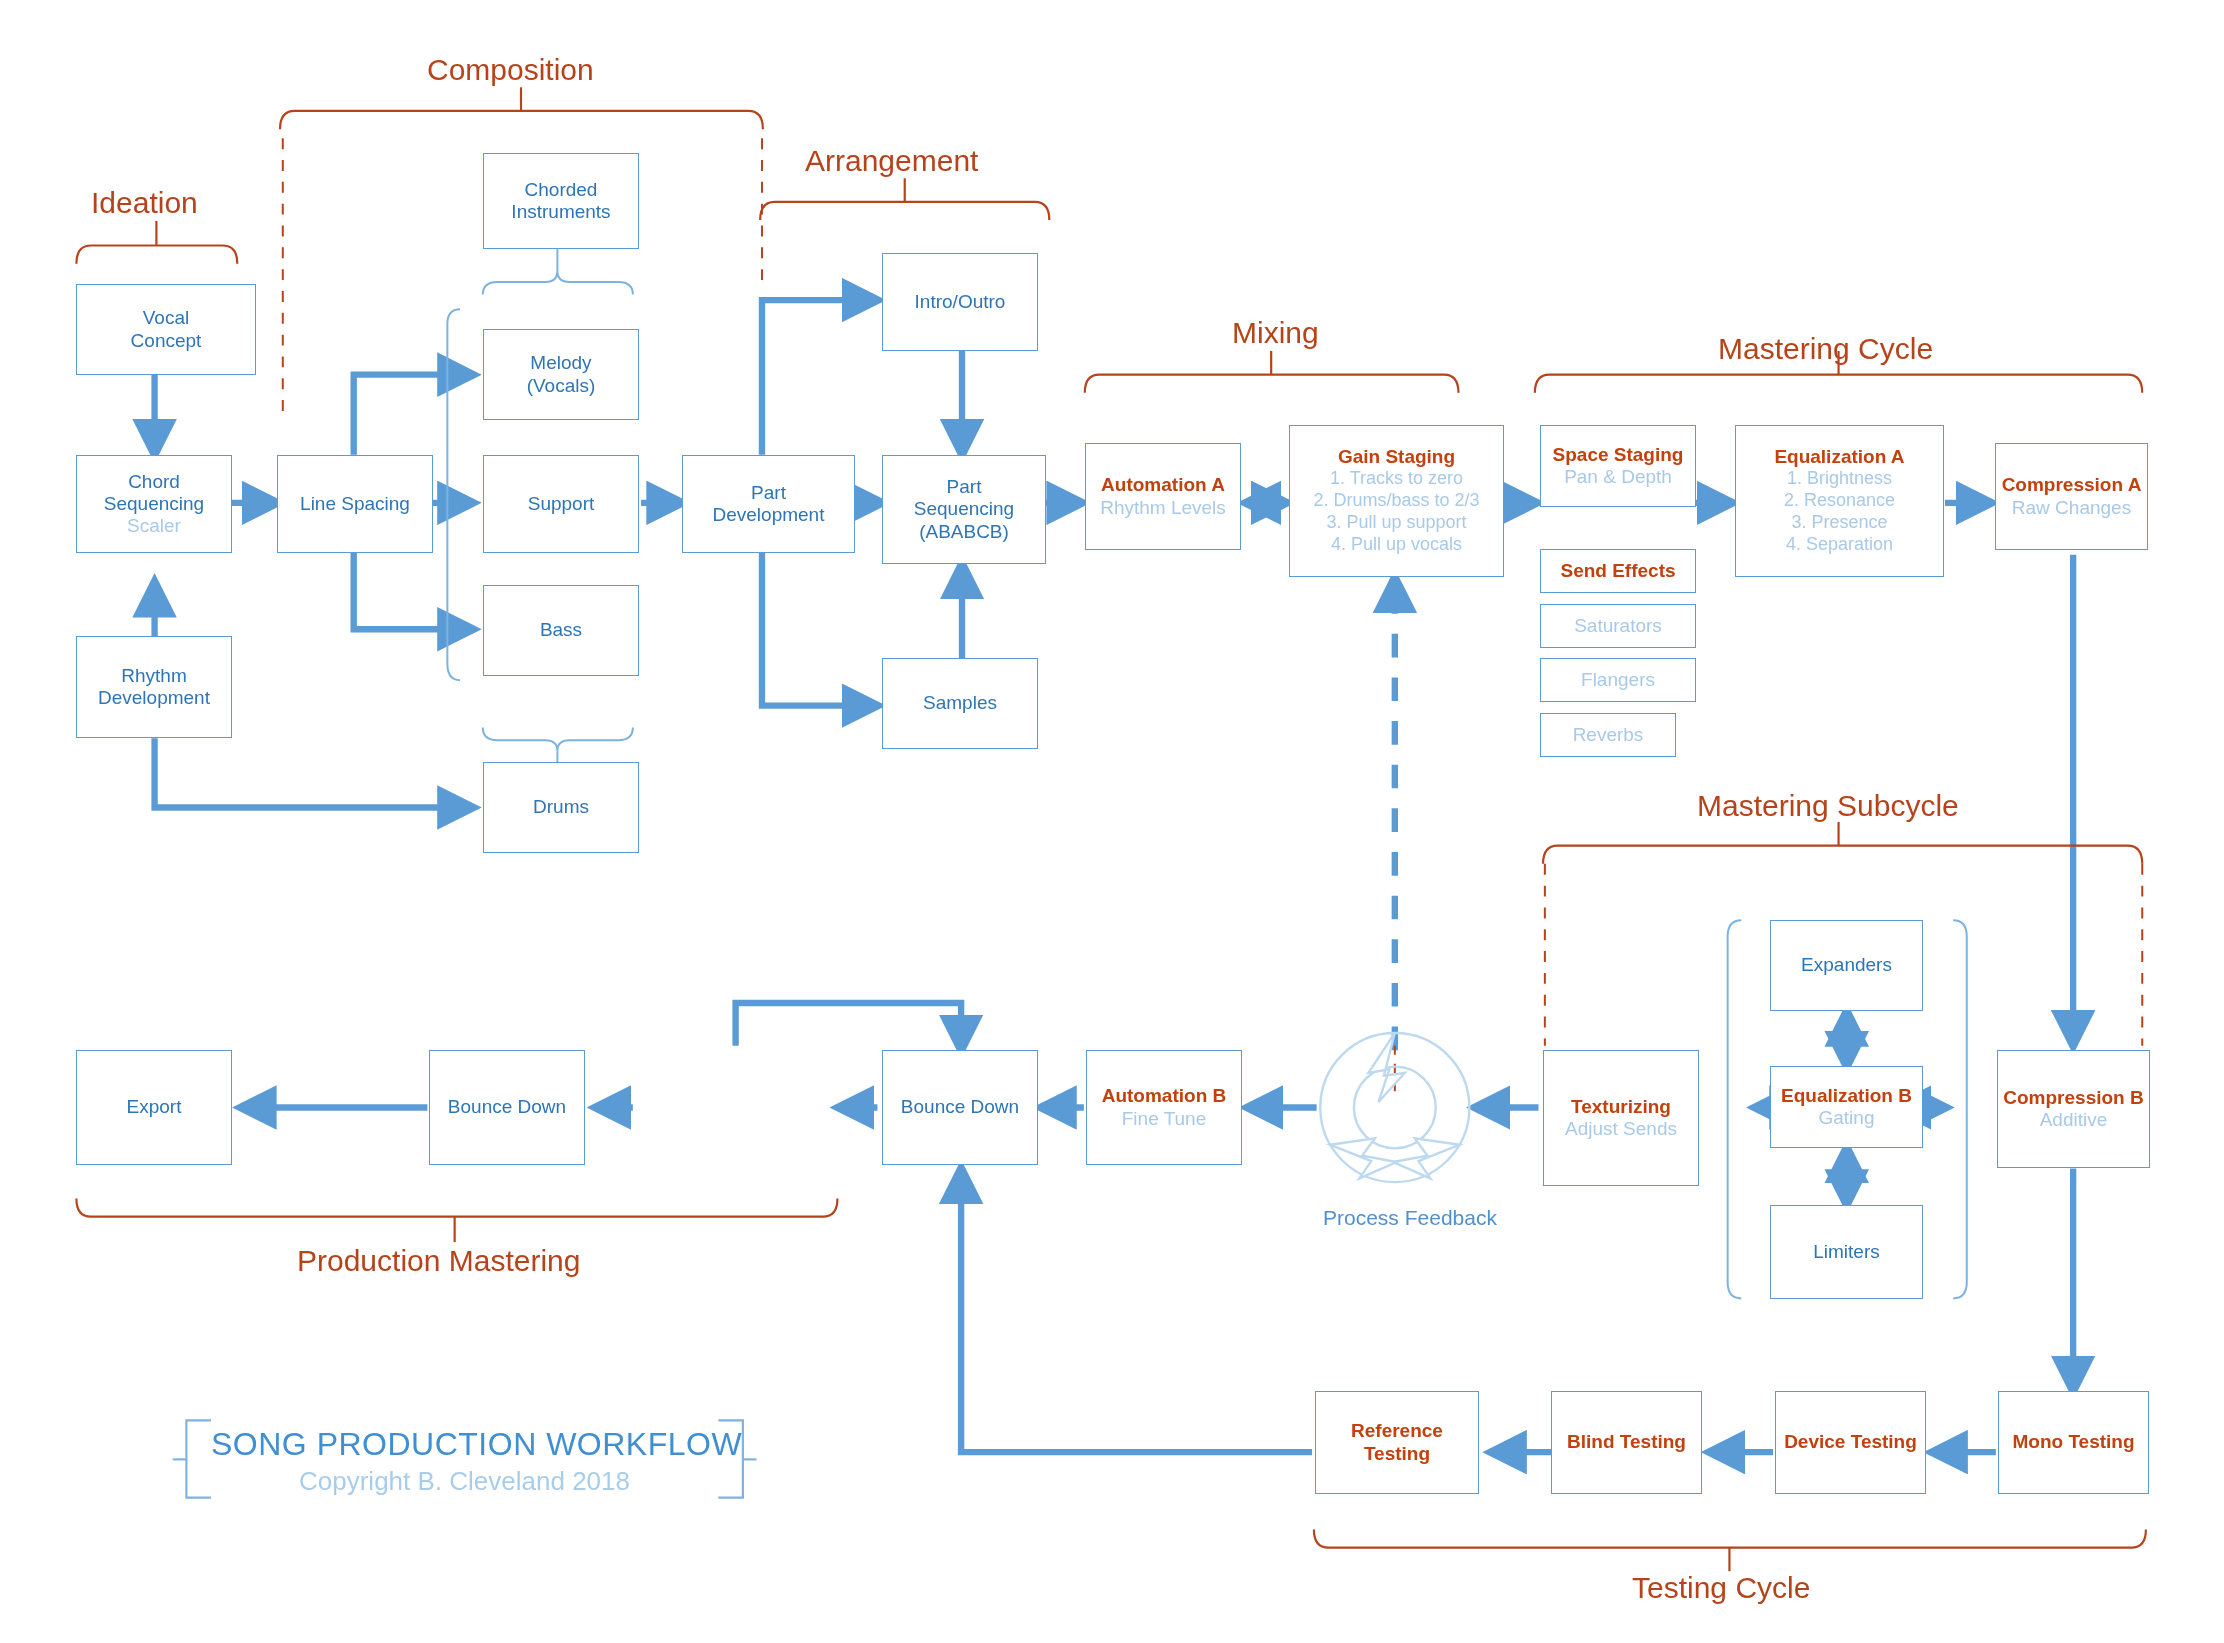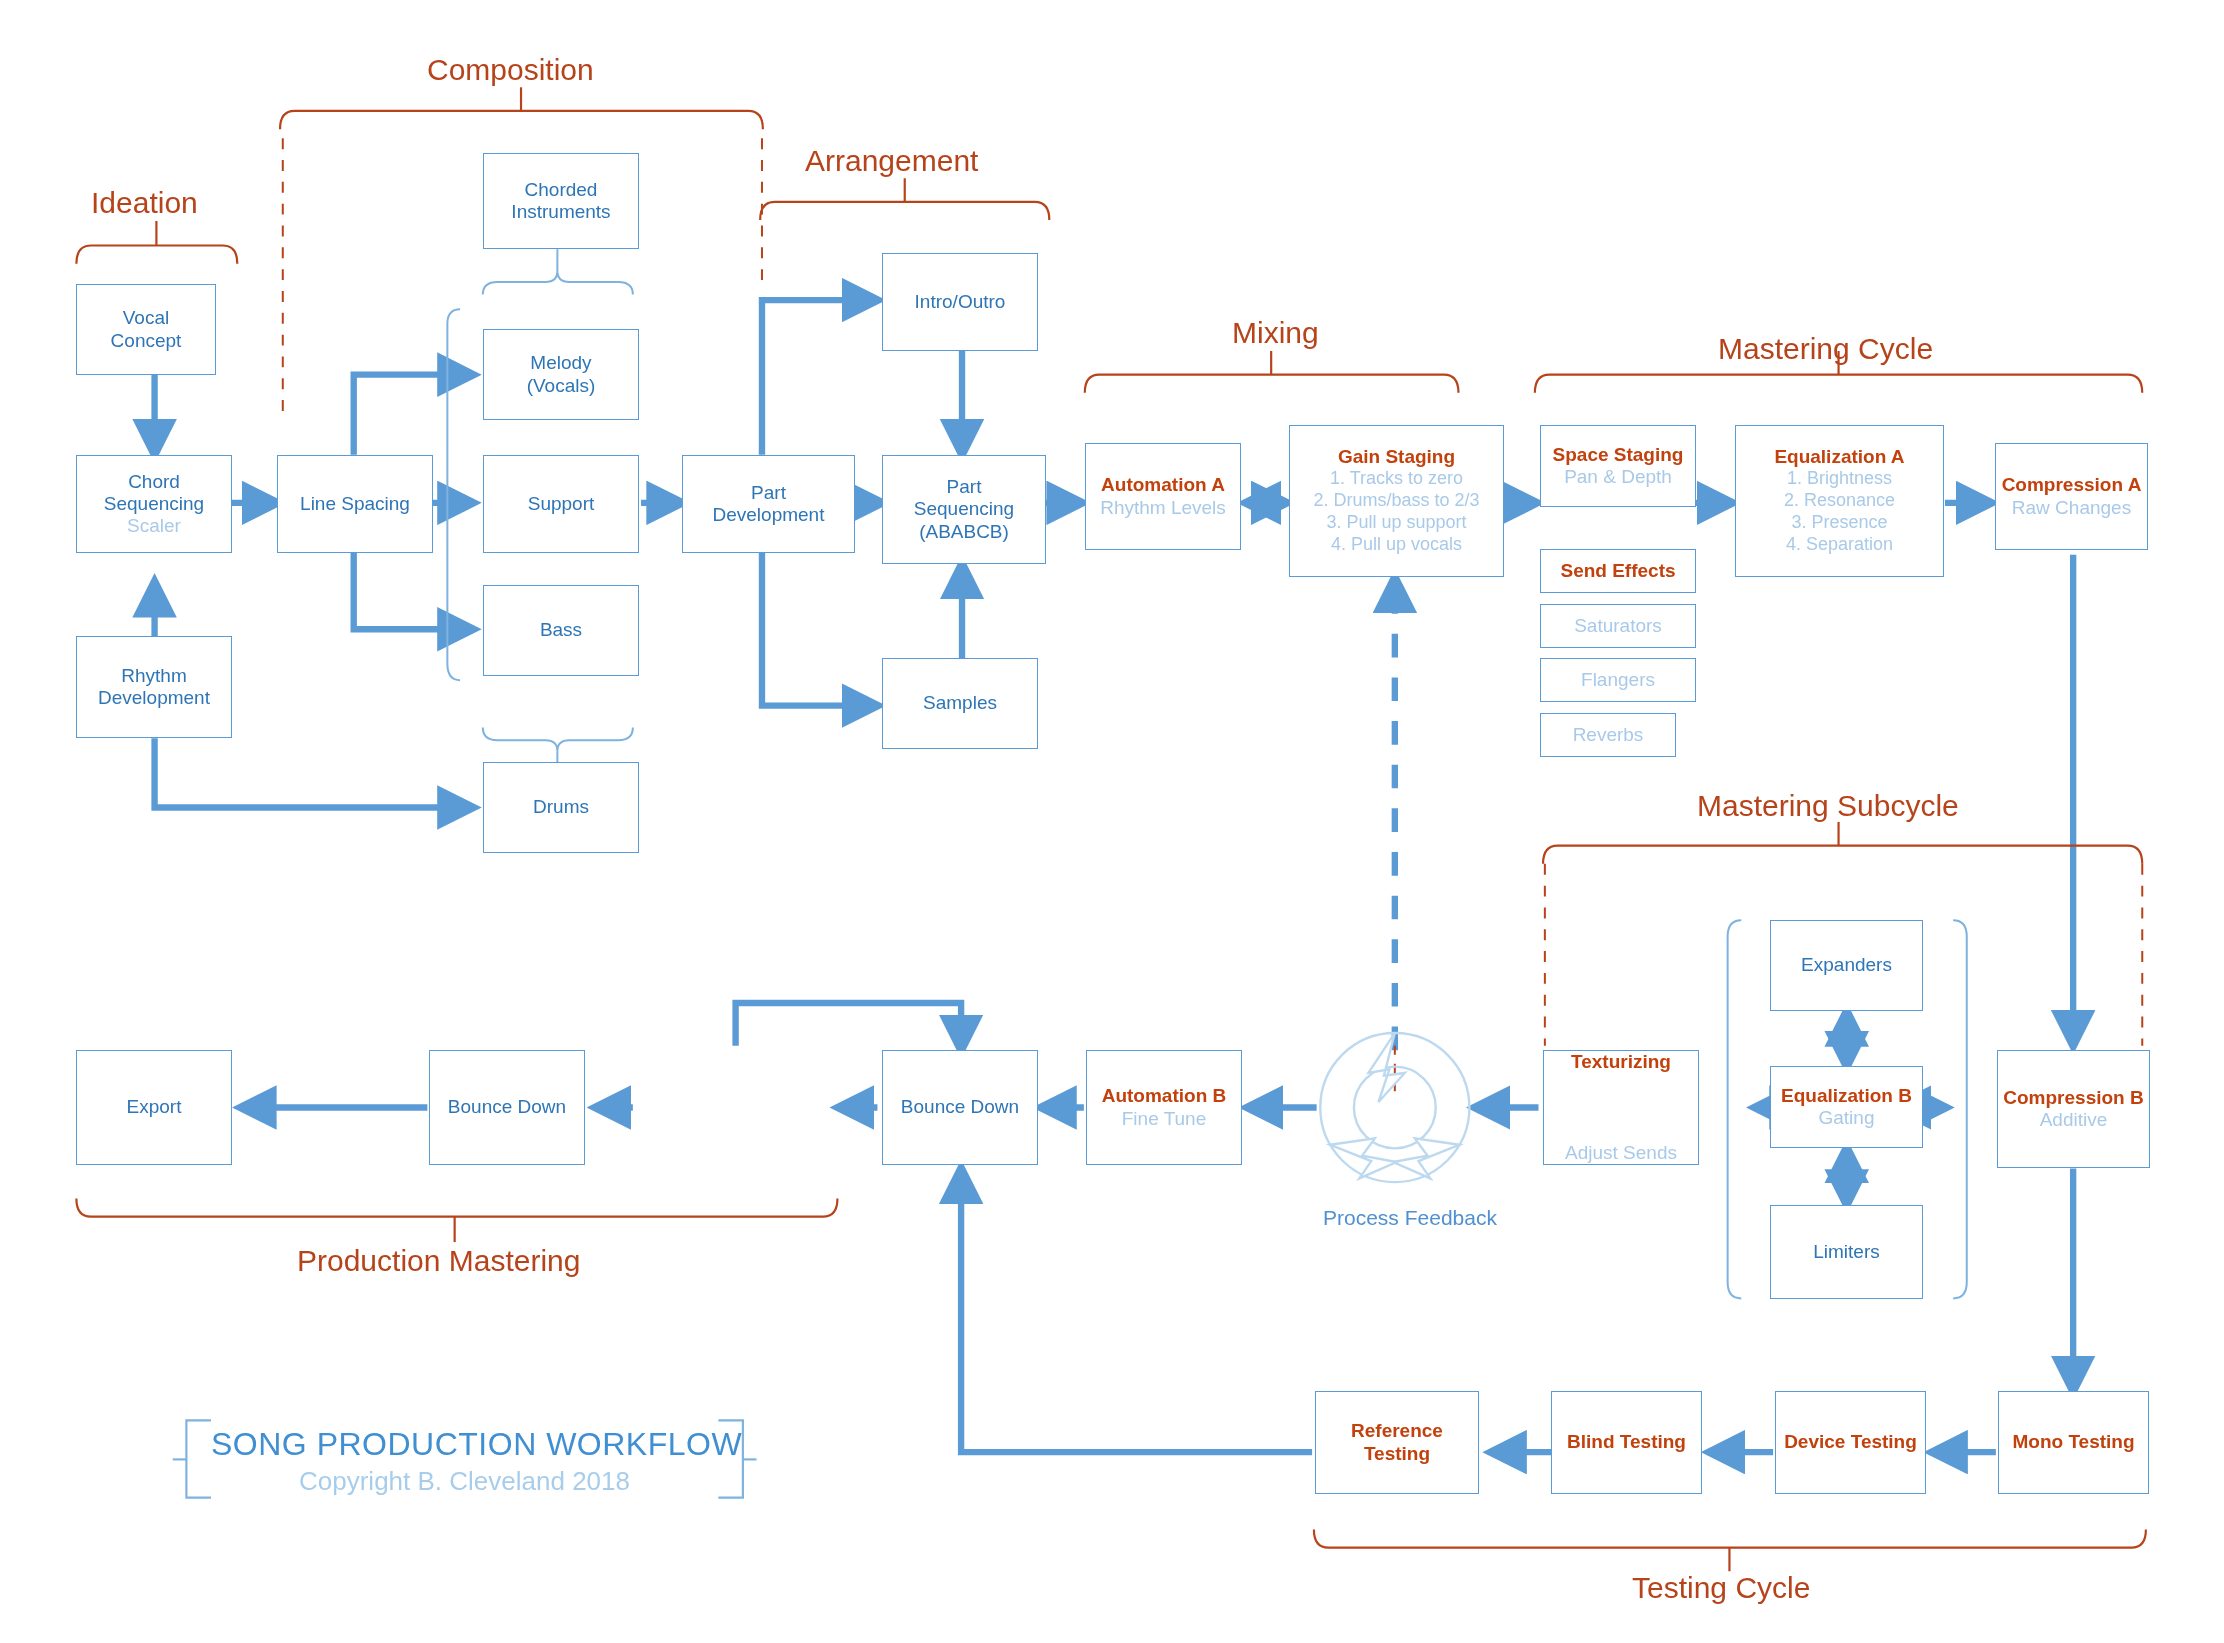--- a/index.html
+++ b/index.html
@@ -205,21 +205,21 @@
 
   <div class="glabel" style="left:91px;top:186px;">Ideation</div>
   <div class="glabel" style="left:427px;top:53px;">Composition</div>
   <div class="glabel" style="left:805px;top:144px;">Arrangement</div>
   <div class="glabel" style="left:1232px;top:316px;">Mixing</div>
   <div class="glabel" style="left:1718px;top:332px;">Mastering Cycle</div>
   <div class="glabel" style="left:1697px;top:789px;">Mastering Subcycle</div>
   <div class="glabel" style="left:297px;top:1244px;">Production Mastering</div>
   <div class="glabel" style="left:1632px;top:1571px;">Testing Cycle</div>
 
-  <div class="box" style="left:76px;top:284px;width:140px;height:91px;">
+  <div class="box" style="left:76px;top:284px;width:180px;height:91px;">
     <span class="ttl" style="white-space:pre-line">Vocal
 Concept</span>
   </div>
   <div class="box" style="left:76px;top:455px;width:156px;height:98px;">
     <span class="ttl" style="white-space:pre-line">Chord
 Sequencing</span>
     <span class="sub">Scaler</span>
   </div>
   <div class="box" style="left:76px;top:636px;width:156px;height:102px;">
     <span class="ttl" style="white-space:pre-line">Rhythm
@@ -313,21 +313,21 @@
     <span class="sub">Gating</span>
   </div>
   <div class="box" style="left:1770px;top:1205px;width:153px;height:94px;">
     <span class="ttl">Limiters</span>
   </div>
   <div class="box bold" style="left:1997px;top:1050px;width:153px;height:118px;">
     <span class="ttl">Compression B</span>
     <span class="sub">Additive</span>
   </div>
 
-  <div class="box bold" style="left:1543px;top:1050px;width:156px;height:115px;justify-content:space-between;">
+  <div class="box bold" style="left:1543px;top:1050px;width:156px;height:136px;">
     <span class="ttl">Texturizing</span>
     <span class="sub">Adjust Sends</span>
   </div>
 
   <div class="pflabel" style="left:1323px;top:1205px;width:145px;">Process
 Feedback</div>
 
   <div class="box bold" style="left:1086px;top:1050px;width:156px;height:115px;">
     <span class="ttl">Automation B</span>
     <span class="sub">Fine Tune</span>

